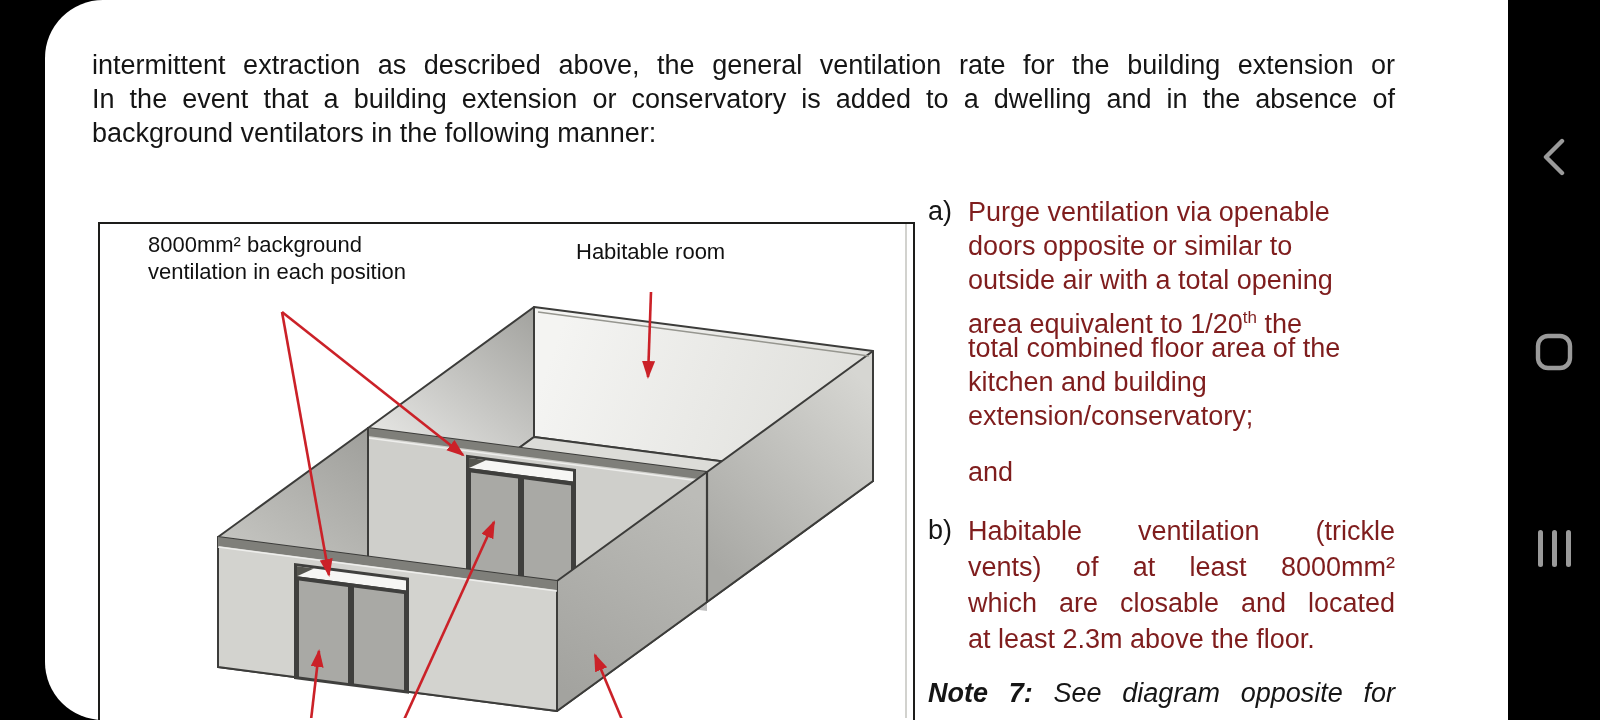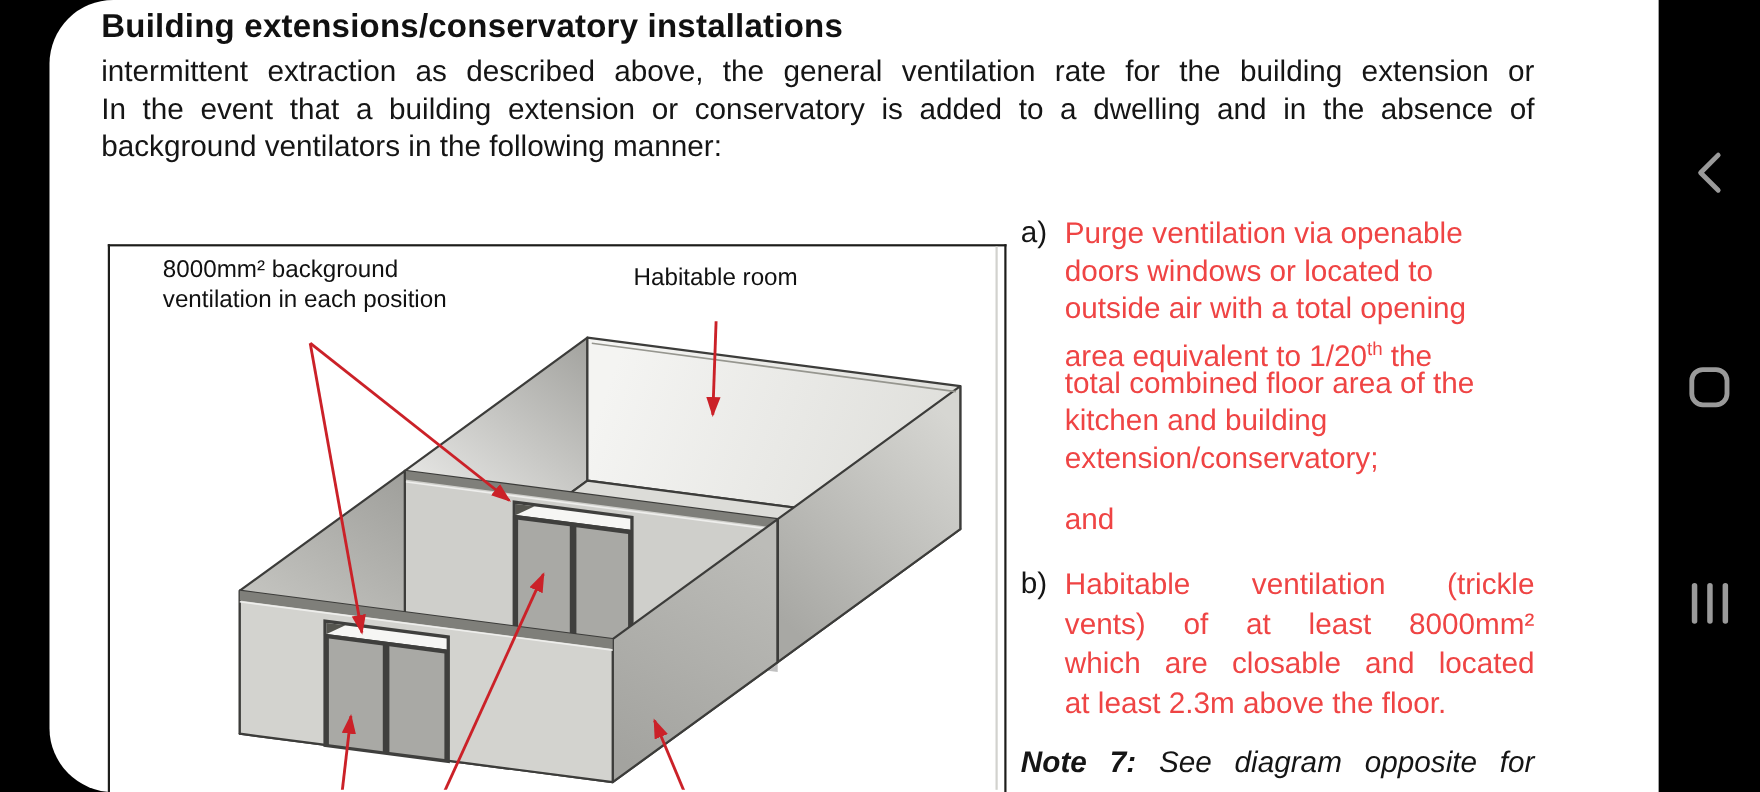--- a/index.html
+++ b/index.html
@@ -24,41 +24,40 @@
     position:absolute; left:53px; top:222px; width:817px; height:566px;
     border:2px solid #1d1d1b; border-bottom:none; background:#fff;
   }
   .figure svg { position:absolute; left:0; top:0; width:813px; height:494px; }
   .fig-shadow-line {
     position:absolute; right:6px; top:0; width:2px; height:494px; background:#d2d2ce;
   }
   .fig-label { fill:#111; font-family:"Liberation Sans",sans-serif; font-size:22px; }
 
   .col { position:absolute; left:883px; top:0; width:467px; }
-  .col .ln { position:absolute; left:40px; width:427px; font-size:27px; color:#ef4444; line-height:33px; white-space:nowrap; }
+  .col .ln { position:absolute; left:40px; width:427px; font-size:27px; color:#7f1d1d; line-height:33px; white-space:nowrap; }
   .col .marker { position:absolute; left:0; font-size:27px; color:#151515; }
   .col sup { font-size:17px; vertical-align:super; line-height:0; }
   .note { position:absolute; left:883px; width:467px; font-size:27px; font-style:italic; color:#151515;
           text-align:justify; text-align-last:justify; }
   .note b { font-weight:bold; }
 
   .navbar { position:absolute; left:1508px; top:0; width:92px; height:720px; background:#000; }
   .nav-btn { position:absolute; left:0; width:92px; height:70px; display:flex; align-items:center; justify-content:center; }
   .nav-btn.back { top:122px; }
   .nav-btn.home { top:317px; }
   .nav-btn.recents { top:513px; }
   .recents-bars { display:flex; gap:9px; }
   .recents-bars i { display:block; width:5px; height:37px; background:#9a9a9a; border-radius:2.5px; }
 </style>
 </head>
 <body>
 
 <div class="page">
 
-  <div class="heading">Building extensions/conservatory installations</div>
 
   <div class="intro">
     <div class="ln just">intermittent extraction as described above, the general ventilation rate for the building extension or</div>
     <div class="ln just">In the event that a building extension or conservatory is added to a dwelling and in the absence of</div>
     <div class="ln">background ventilators in the following manner:</div>
   </div>
 
   <div class="figure">
     <div class="fig-shadow-line"></div>
     <svg viewBox="100 224 813 494" preserveAspectRatio="none">
@@ -139,21 +138,21 @@
 
       <text class="fig-label" x="148" y="252">8000mm² background</text>
       <text class="fig-label" x="148" y="279">ventilation in each position</text>
       <text class="fig-label" x="576" y="259">Habitable room</text>
     </svg>
   </div>
 
   <div class="col">
     <span class="marker" style="top:196px">a)</span>
     <div class="ln" style="top:196px">Purge ventilation via openable</div>
-    <div class="ln" style="top:230px">doors windows or located to</div>
+    <div class="ln" style="top:230px">doors opposite or similar to</div>
     <div class="ln" style="top:264px">outside air with a total opening</div>
     <div class="ln" style="top:308px"><span>area equivalent to 1/20</span><sup>th</sup><span> the</span></div>
     <div class="ln" style="top:332px">total combined floor area of the</div>
     <div class="ln" style="top:366px">kitchen and building</div>
     <div class="ln" style="top:400px">extension/conservatory;</div>
 
     <div class="ln" style="top:456px; font-weight:normal">and</div>
 
     <span class="marker" style="top:515px">b)</span>
     <div class="ln just" style="top:515px">Habitable ventilation (trickle</div>

